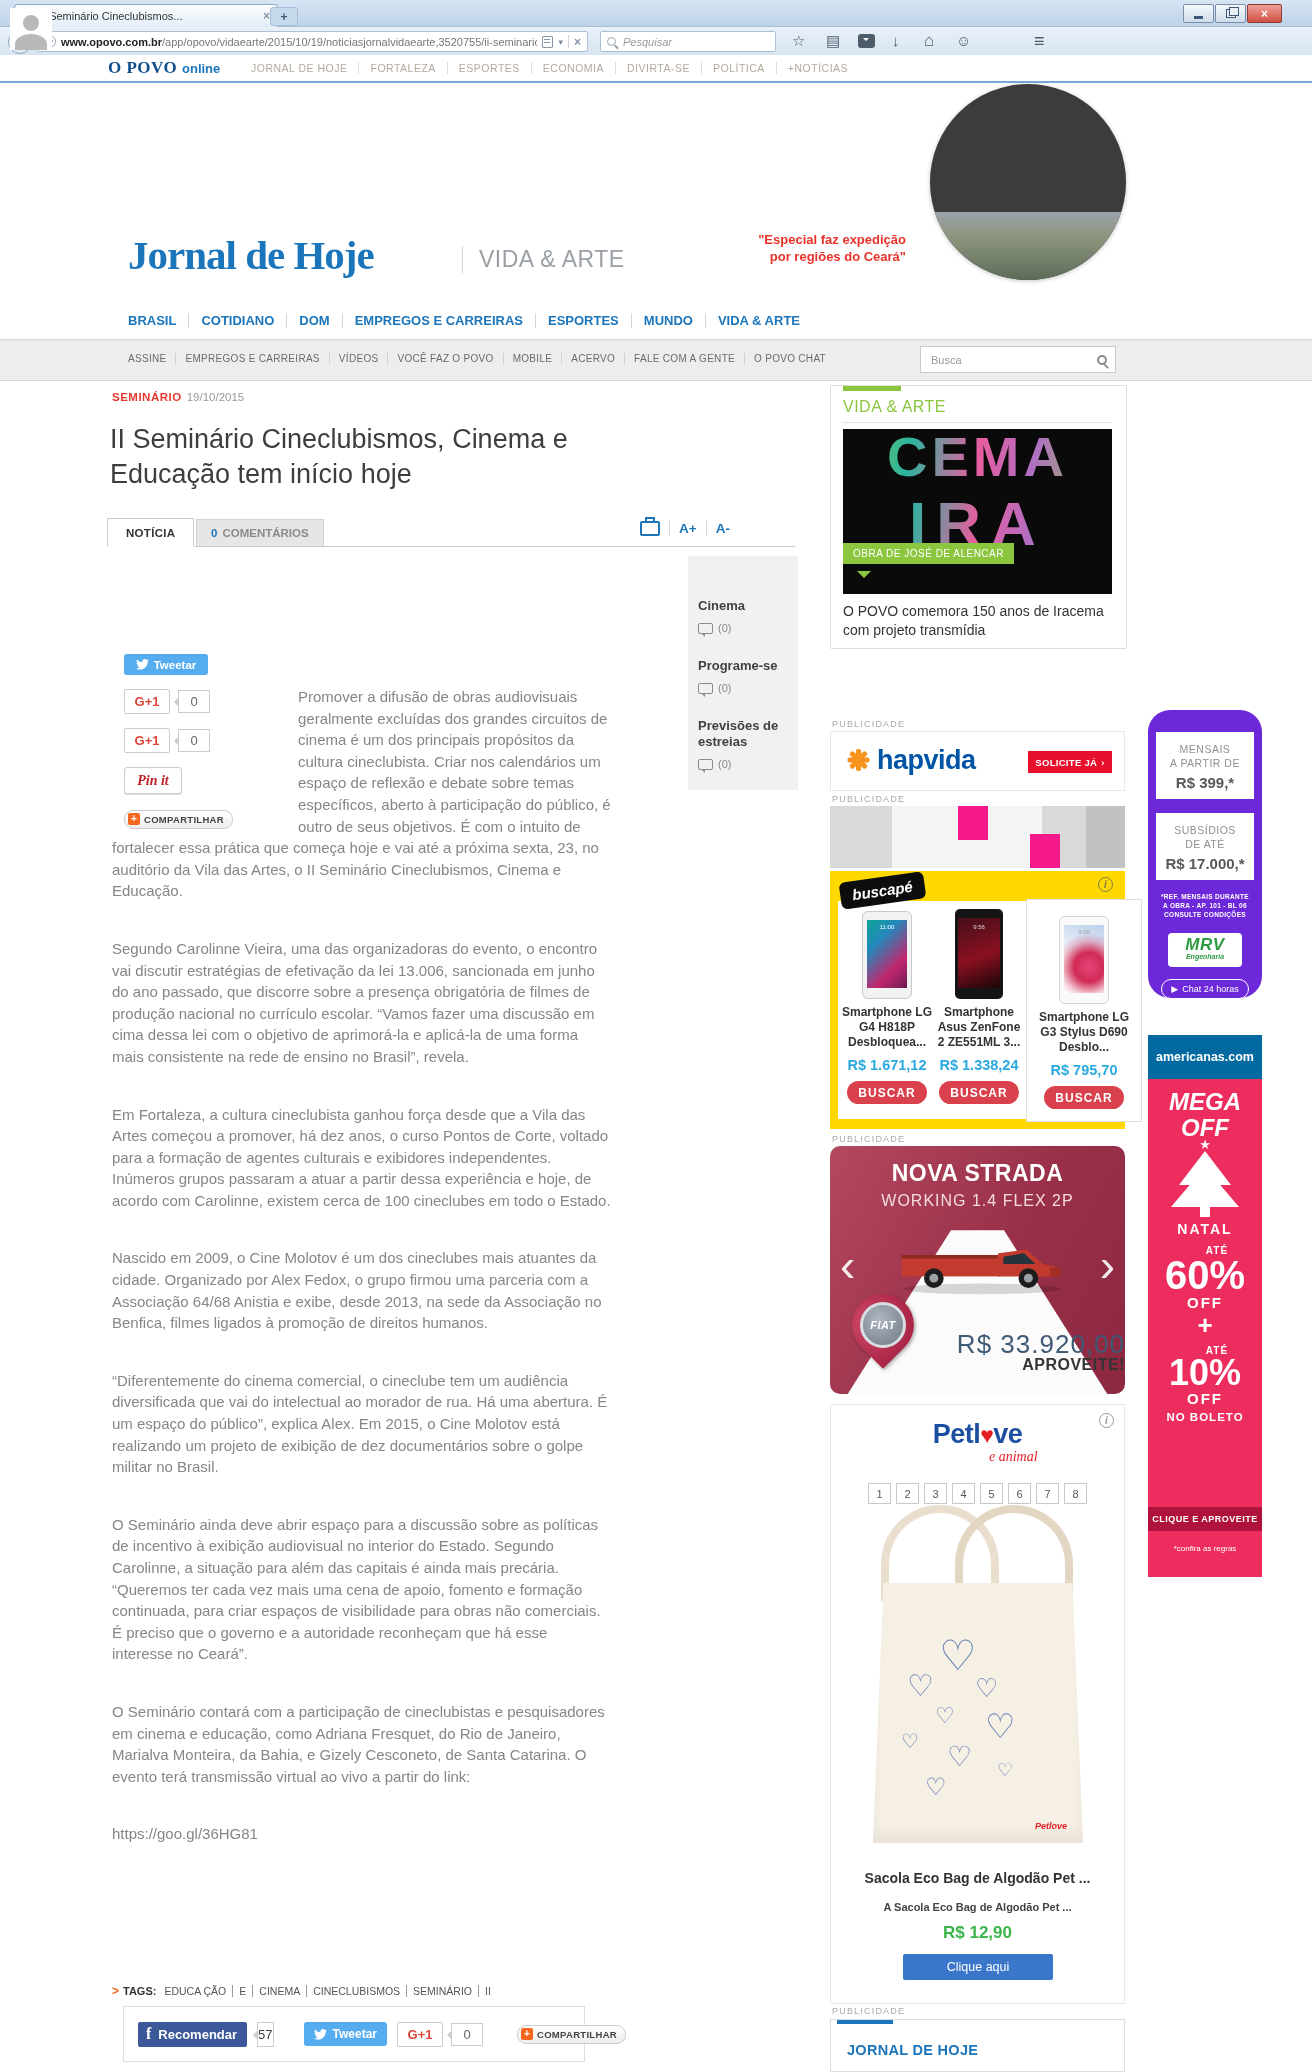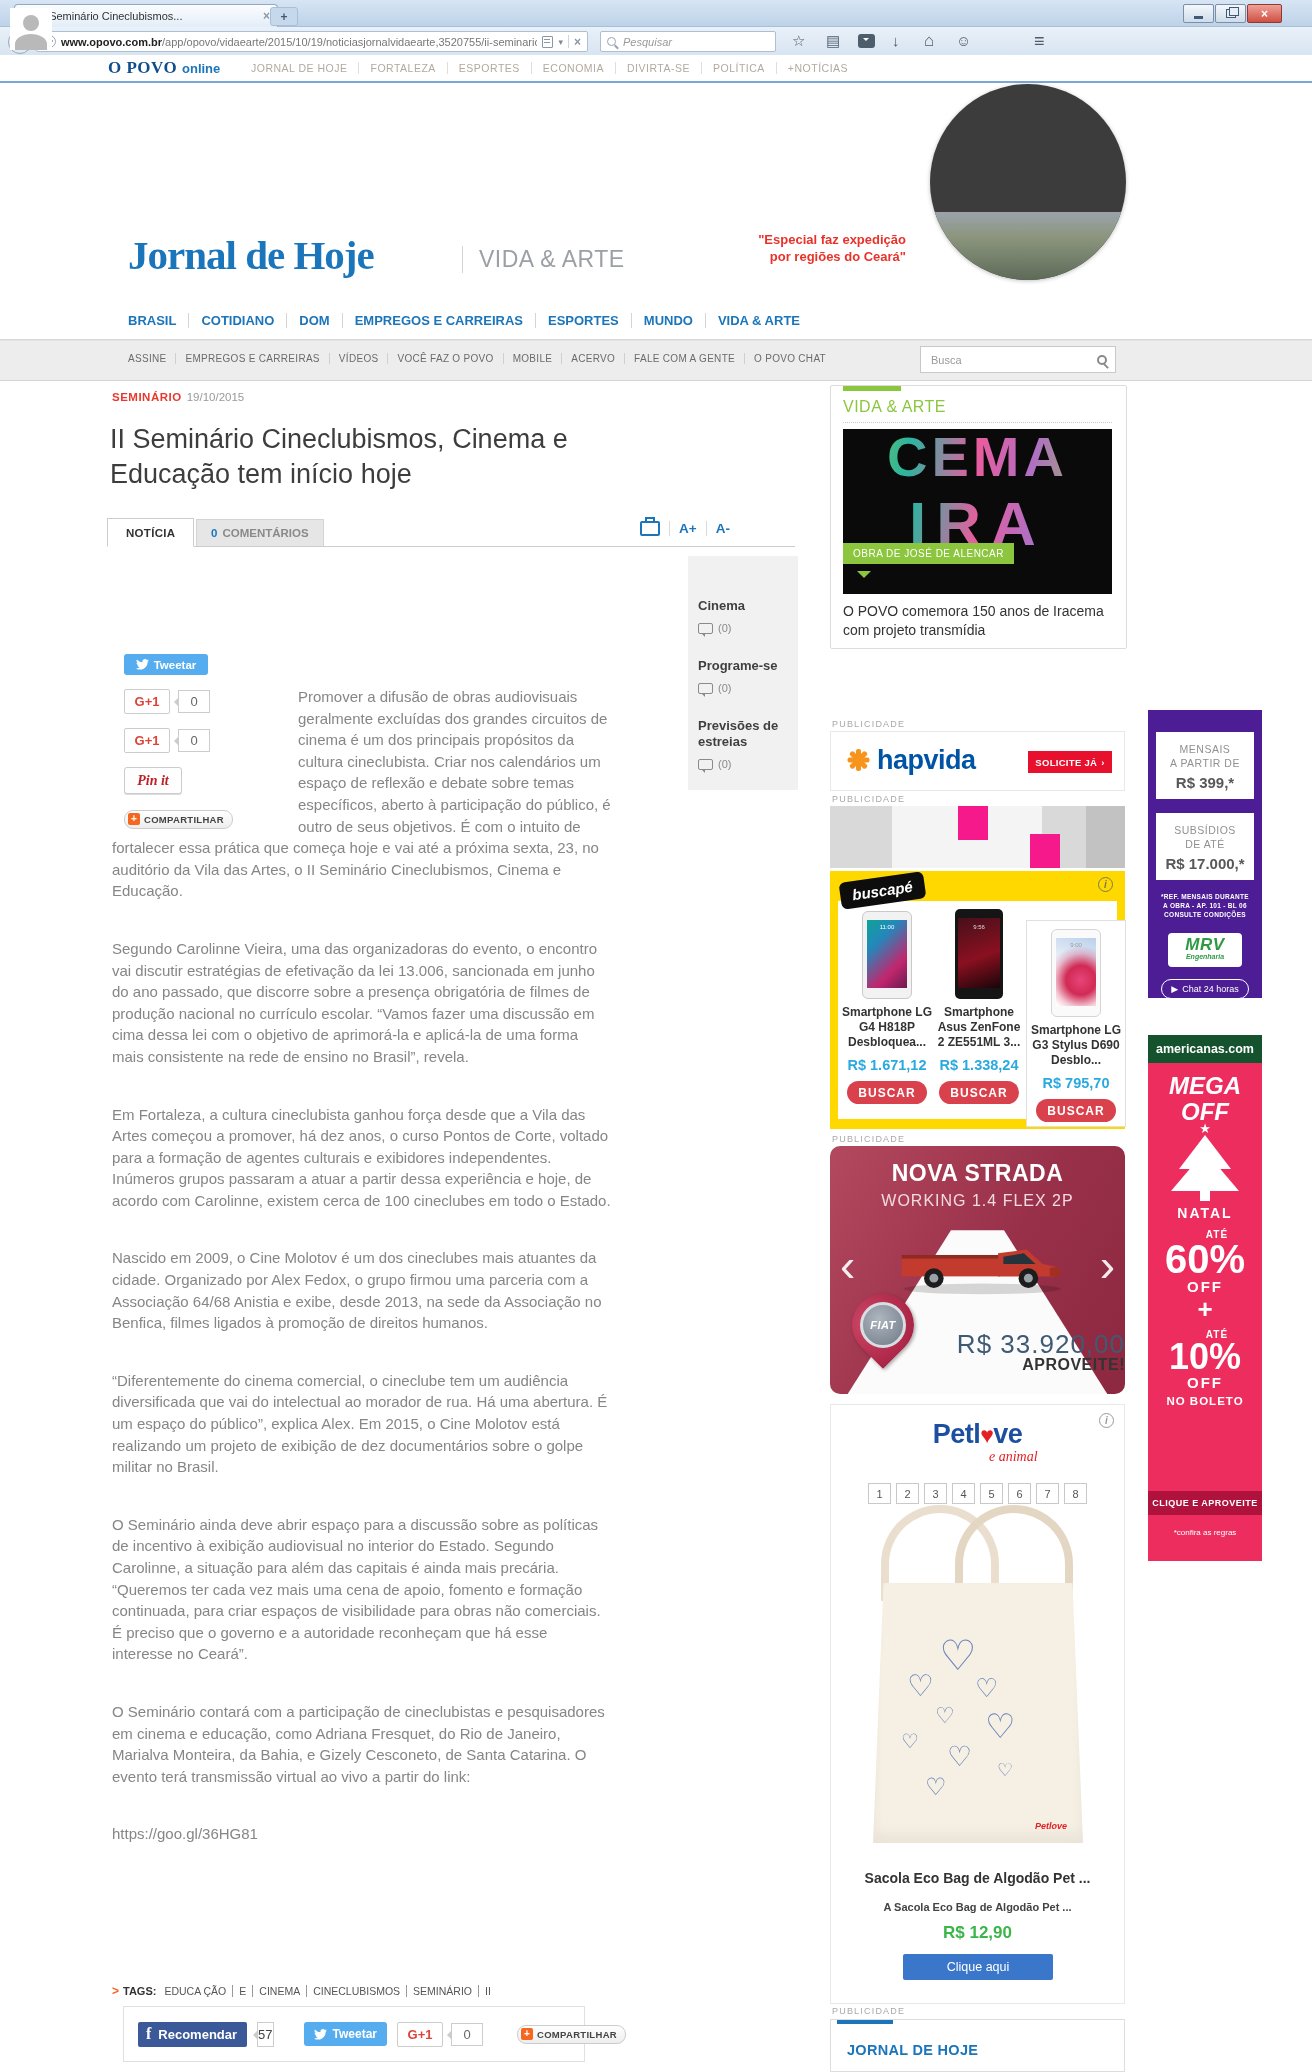--- a/index.html
+++ b/index.html
@@ -189,21 +189,21 @@
   .b2p2{position:absolute;left:200px;top:28px;width:30px;height:34px;background:#f5198c;}
   .b2dark{position:absolute;left:256px;top:0;width:39px;height:62px;background:#c2c2c2;}
 
   .buscape{left:830px;top:871px;width:295px;height:258px;background:#ffd800;}
   .binner{position:absolute;left:8px;top:30px;width:279px;height:218px;background:#fff;}
   .bbadge{position:absolute;left:10px;top:6px;background:#0d0d0d;color:#fff;font-size:15px;font-style:italic;font-weight:bold;
           padding:5px 12px;border-radius:6px;transform:rotate(-8deg);}
   .binfo{position:absolute;right:12px;top:6px;width:15px;height:15px;border:1.5px solid #7a7a52;border-radius:50%;
          color:#7a7a52;font-size:10px;font-weight:bold;display:flex;align-items:center;justify-content:center;font-style:italic;box-sizing:border-box;}
   .bcol{position:absolute;top:36px;width:90px;text-align:center;}
-  .bcol3{border:1px solid #e0e0e0;padding:4px;top:49px;background:#fff;}
+  .bcol3{border:1px solid #e0e0e0;padding:12px;top:28px;background:#fff;}
   .phonebox{height:92px;display:flex;align-items:flex-end;justify-content:center;}
   .ph1{width:50px;height:88px;background:#f2f2f2;border:1px solid #c9c9c9;border-radius:6px;position:relative;box-sizing:border-box;}
   .ph1 .scr{position:absolute;left:4px;top:8px;right:4px;bottom:10px;background:linear-gradient(135deg,#0fa396 0%,#28b 30%,#c2266e 70%,#6a1b52 100%);
             color:#fff;font-size:6px;text-align:center;padding-top:4px;}
   .ph2{width:48px;height:90px;background:#151515;border-radius:5px;position:relative;}
   .ph2 .scr{position:absolute;left:3px;top:9px;right:3px;bottom:11px;background:linear-gradient(160deg,#46101a 0%,#8a1020 55%,#1a0508 100%);
             color:#ddd;font-size:6px;text-align:center;padding-top:6px;}
   .ph3{width:50px;height:88px;background:#fafafa;border:1px solid #d5d5d5;border-radius:6px;position:relative;box-sizing:border-box;}
   .ph3 .scr{position:absolute;left:4px;top:8px;right:4px;bottom:10px;background:
       radial-gradient(circle at 62% 62%,#e8447a 0%,#d12a55 30%,rgba(209,42,85,.25) 55%,rgba(255,255,255,0) 70%),
@@ -259,32 +259,32 @@
   .plsub2{position:absolute;left:0;top:496px;width:100%;text-align:center;font-size:11px;font-weight:bold;color:#444;}
   .plprice{position:absolute;left:0;top:518px;width:100%;text-align:center;font-size:17px;font-weight:bold;color:#3cb54a;}
   .plbtn{position:absolute;left:72px;top:549px;width:150px;height:26px;background:#3a76c9;border-radius:2px;color:#fff;
          font-size:12.5px;display:flex;align-items:center;justify-content:center;}
 
   .jbox{left:830px;top:2019px;width:295px;height:53px;border:1px solid #ddd;background:#fff;box-sizing:border-box;}
   .jtab{position:absolute;left:6px;top:0;width:56px;height:4px;background:#1b75bb;}
   .jtext{position:absolute;left:16px;top:22px;font-size:14.5px;font-weight:bold;color:#1b75bb;letter-spacing:.3px;}
 
   
-  .mrv{left:1148px;top:710px;width:114px;height:288px;background:#4c1d95;padding:8px;box-sizing:border-box;text-align:center;}
+  .mrv{left:1148px;top:710px;width:114px;height:288px;background:#6d28d9;padding:8px;box-sizing:border-box;text-align:center;border-radius:22px;}
   .mrvbox{background:#fff;margin-top:14px;padding:10px 2px 8px 2px;}
   .mrvbox .g{font-size:10.5px;color:#8f9091;letter-spacing:.5px;line-height:14px;}
   .mrvbox .p{font-size:15px;font-weight:bold;color:#57585a;margin-top:4px;}
   .mrvdisc{font-size:6.5px;color:#fff;font-weight:bold;line-height:9px;margin-top:12px;letter-spacing:.3px;}
   .mrvlogo{width:74px;height:34px;background:#fff;border-radius:4px;margin:14px auto 0 auto;padding-top:3px;box-sizing:border-box;}
   .mrvlogo .m1{font-size:17px;font-weight:900;font-style:italic;color:#2e9b44;letter-spacing:.5px;line-height:17px;}
   .mrvlogo .m2{font-size:7px;font-style:italic;color:#2e9b44;font-weight:bold;}
   .mrvchat{width:88px;height:20px;border:1.5px solid #fff;border-radius:10px;margin:12px auto 0 auto;color:#fff;font-size:9px;
            display:flex;align-items:center;justify-content:center;gap:4px;box-sizing:border-box;}
   .amer{left:1148px;top:1035px;width:114px;height:526px;}
-  .amerhead{height:28px;background:#14532d;color:#fff;font-size:12.5px;font-weight:bold;display:flex;align-items:center;justify-content:center;}
+  .amerhead{height:44px;background:#0369a1;color:#fff;font-size:12.5px;font-weight:bold;display:flex;align-items:center;justify-content:center;}
   .amerbody{height:498px;background:#ee2d5f;text-align:center;color:#fff;position:relative;}
   .amega{font-size:24px;font-weight:900;font-style:italic;line-height:26px;padding-top:10px;}
   .aoff{font-size:24px;font-weight:900;font-style:italic;line-height:26px;}
   .tree{width:0;height:0;border:26px solid transparent;border-top:none;border-bottom:34px solid #fff;margin:10px auto 0 auto;position:relative;}
   .tree2{width:0;height:0;border:34px solid transparent;border-top:none;border-bottom:40px solid #fff;margin:-18px auto 0 auto;}
   .trunk{width:10px;height:10px;background:#fff;margin:0 auto;}
   .treestar{position:absolute;left:50%;transform:translateX(-50%);top:-14px;font-size:13px;color:#fff;}
   .natal{font-size:14px;font-weight:900;letter-spacing:2px;margin-top:4px;}
   .aate{font-size:10px;font-weight:bold;margin-top:8px;letter-spacing:1px;margin-left:24px;}
   .apct1{font-size:40px;font-weight:900;line-height:38px;}

